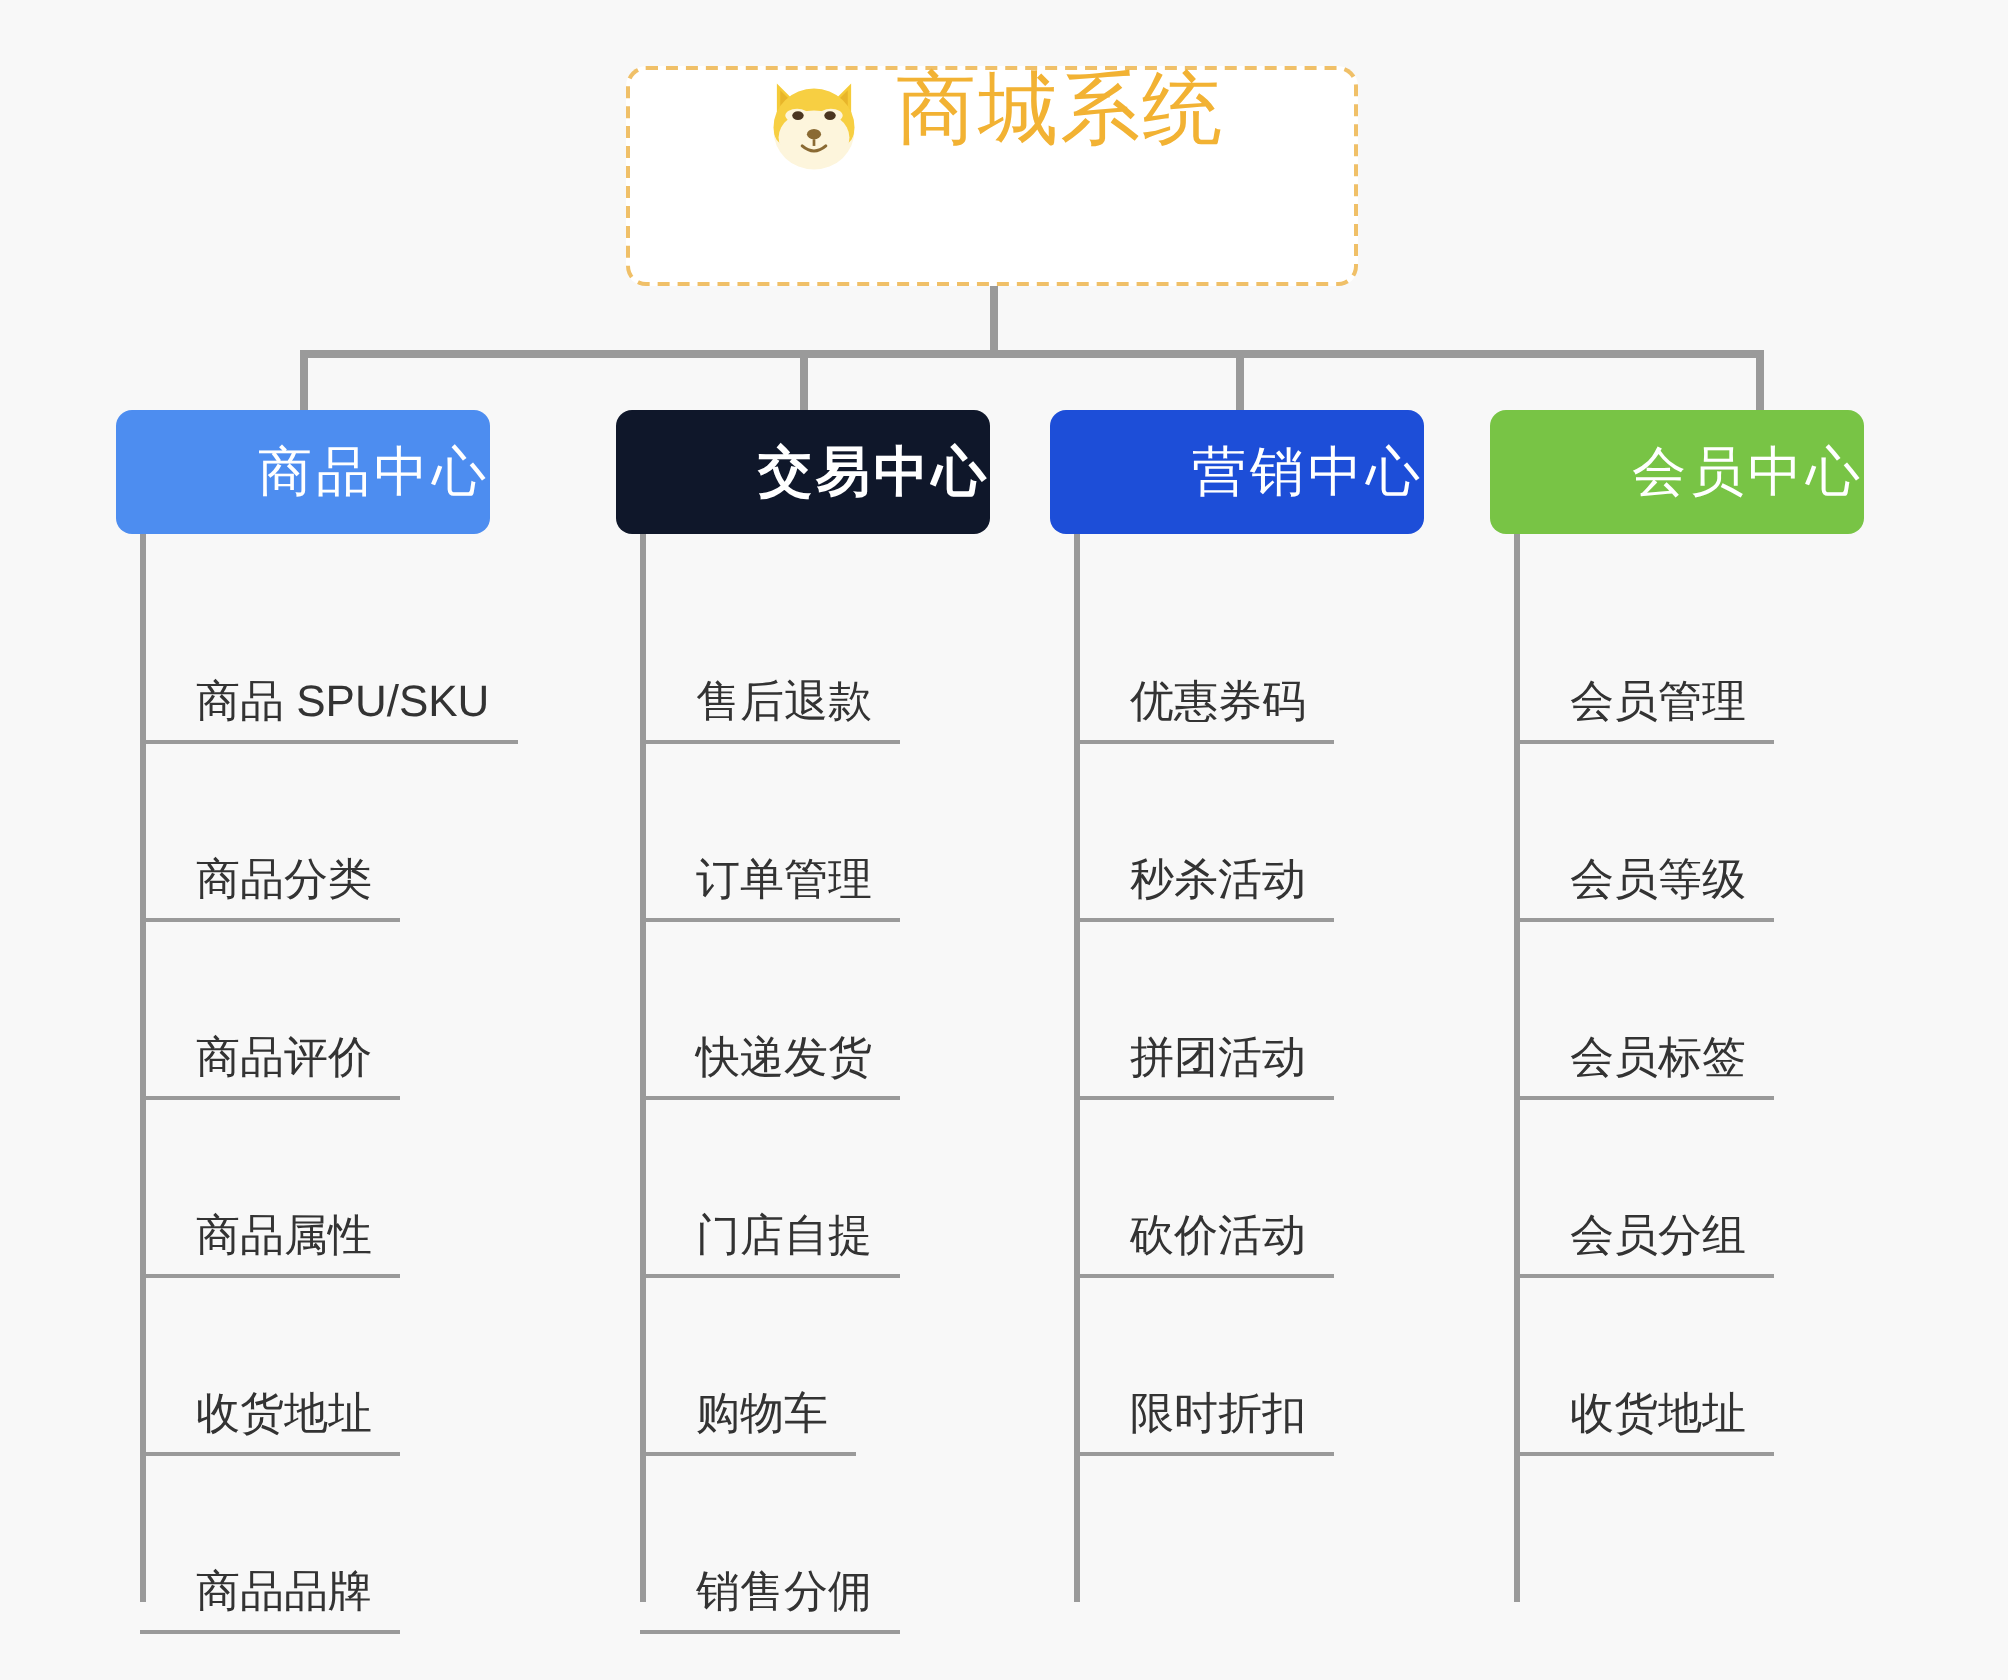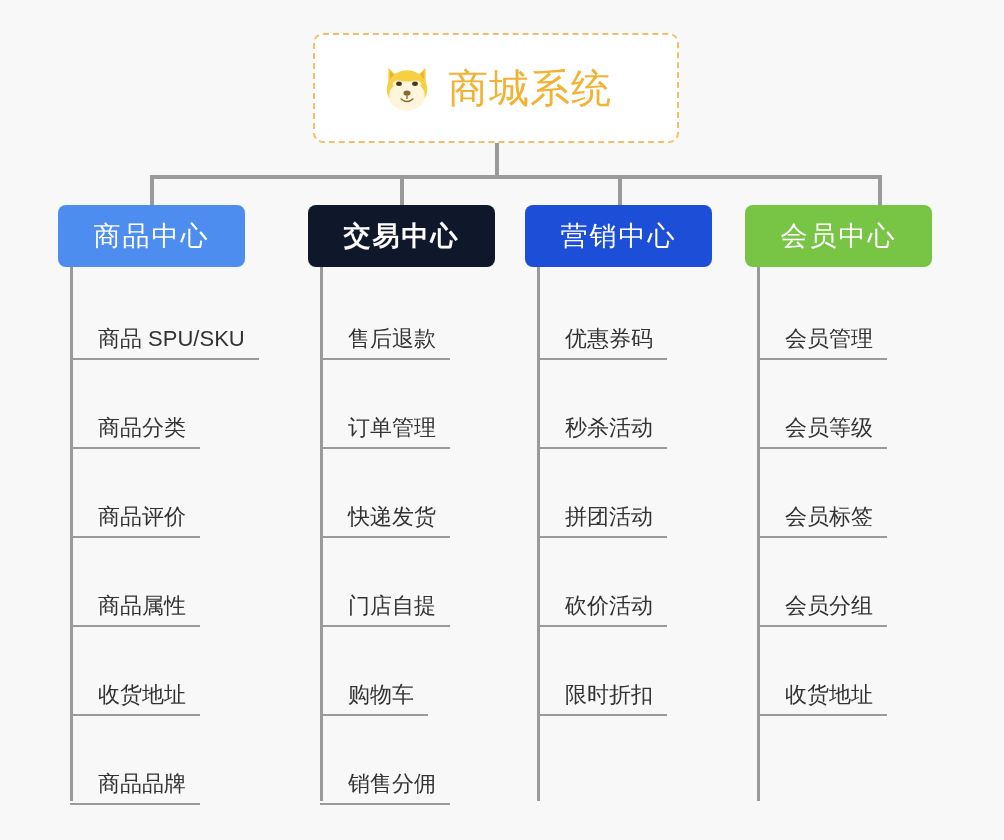--- a/index.html
+++ b/index.html
@@ -11,45 +11,45 @@
   }
   #stage { position:relative; width:1004px; height:840px; }
 
   
   .root-node{
     position:absolute; left:313px; top:33px;
     width:366px; height:110px;
     background:#ffffff;
     border:2px dashed #f0c068;
     border-radius:10px;
-    display:flex; align-items:center; justify-content:center;
+    display:flex; align-items:flex-start; justify-content:center;
     gap:14px;
   }
   .root-emoji{
     width:54px; height:54px; position:relative; flex:none;
   }
   .root-title{
     font-size:40px; color:#f2b233; letter-spacing:1px;
     line-height:1;
   }
 
   
   .line{ position:absolute; background:#9a9a9a; }
   .v-root{ left:495px; top:143px; width:4px; height:34px; }
   .bus  { left:150px; top:175px; width:732px; height:4px; }
   .v-drop{ top:175px; width:4px; height:33px; }
 
   
   .column{ position:absolute; top:205px; width:210px; }
   .col-head{
     width:187px; height:62px; border-radius:8px;
-    display:flex; align-items:center; justify-content:center;
+    display:flex; align-items:center; justify-content:flex-end;
     color:#ffffff; font-size:27px; letter-spacing:2px;
   }
-  .col-body{ position:relative; padding-top:4px; }
+  .col-body{ position:relative; padding-top:16px; }
   .col-spine{
     position:absolute; left:12px; top:0; width:3px;
     background:#9a9a9a;
   }
   .leaf{
     position:relative;
     height:89px;
     display:flex; align-items:flex-end;
     padding-left:12px;
   }

